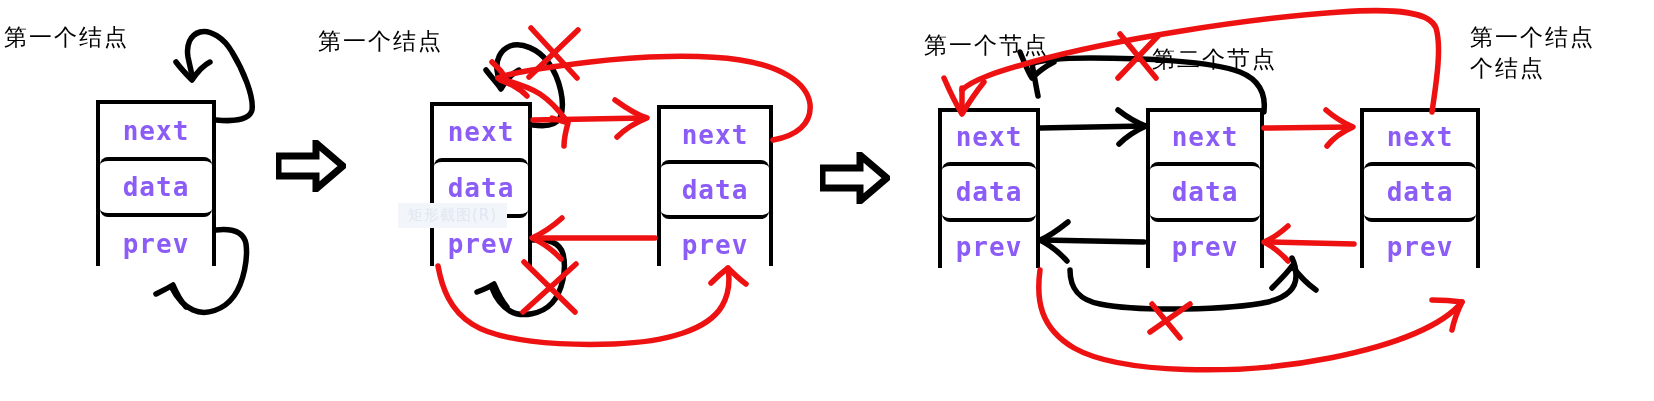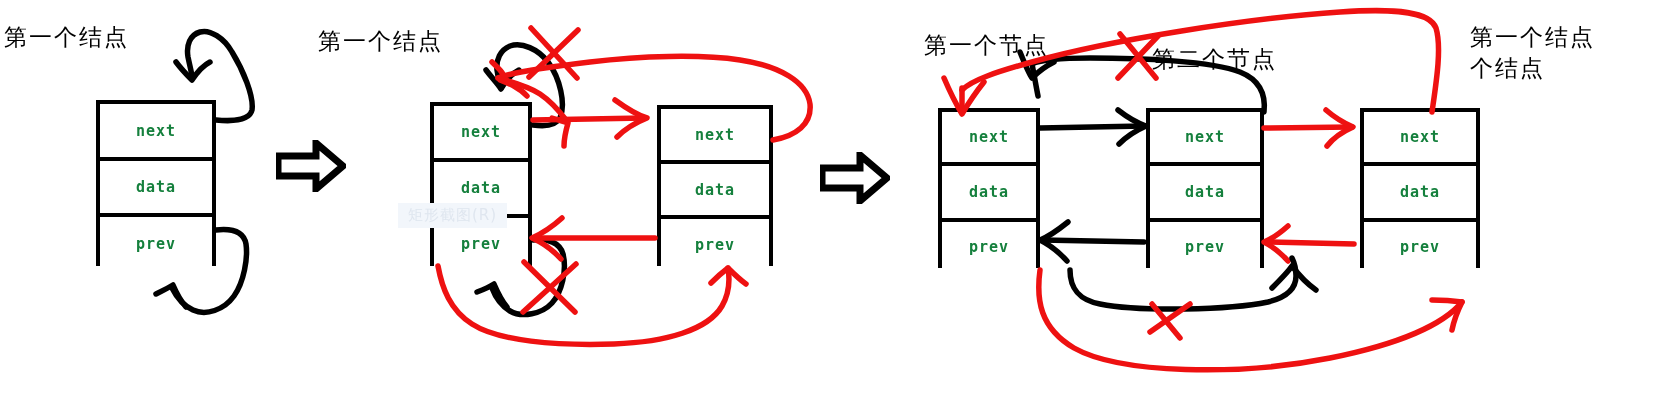--- a/index.html
+++ b/index.html
@@ -4,22 +4,22 @@
 <style>
   html,body{margin:0;padding:0;background:#ffffff;}
   body{width:1654px;height:401px;overflow:hidden;
        font-family:"Liberation Serif",serif;}
   #stage{position:relative;width:1362px;height:401px;background:#fff;}
 
   
   .node{position:absolute;box-sizing:border-box;border:4px solid #000;background:#fff;}
   .cell{box-sizing:border-box;display:flex;align-items:center;justify-content:center;
         font-family:"DejaVu Sans Mono","Liberation Mono",monospace;
-        font-size:15px;font-weight:700;color:#15803d;letter-spacing:1px;background:#fff;}
-  .cell.mid{border-top:4px solid #000;border-bottom:4px solid #000;}
+        font-size:26px;font-weight:700;color:#8b5cf6;letter-spacing:1px;background:#fff;}
+  .cell.mid{border-top:4px solid #000;border-bottom:4px solid #000;border-radius:8px;}
 
   
   .cap{position:absolute;font-family:"DejaVu Serif","Liberation Serif",serif;
        font-size:23px;color:#000;white-space:pre;line-height:1.35;letter-spacing:2px;}
 
   
   .steparrow{position:absolute;}
 
   
   #ink{position:absolute;left:0;top:0;width:1654px;height:401px;pointer-events:none;}

